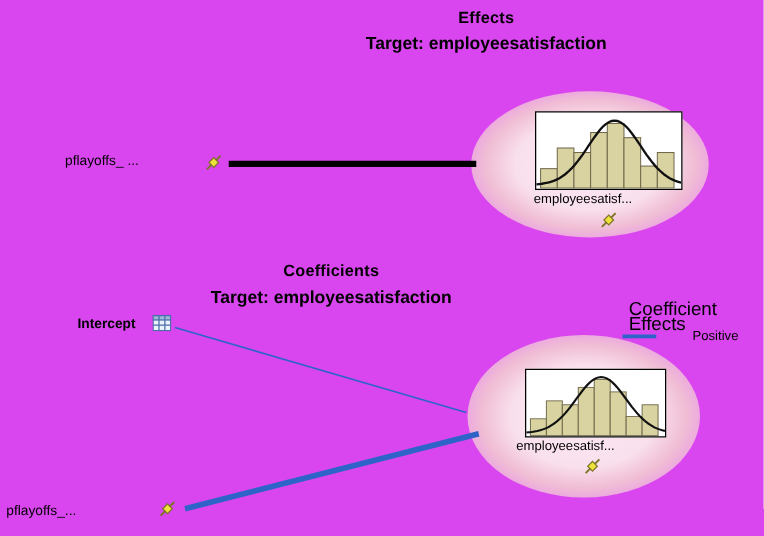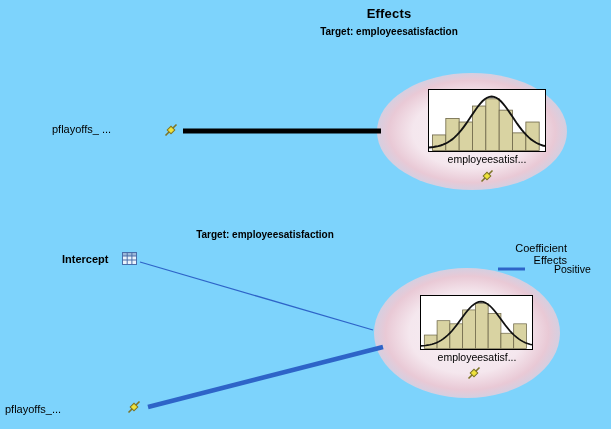--- a/index.html
+++ b/index.html
@@ -1,39 +1,39 @@
 <!DOCTYPE html>
 <html><head>
 <meta charset="utf-8">
 <style>
   html,body{margin:0;padding:0;background:#fff;}
   .canvas{
-    position:relative;width:611px;height:429px;background:#7dd3fc;overflow:hidden;
+    position:relative;width:611px;height:429px;background:#d946ef;overflow:hidden;
     font-family:"Liberation Sans","DejaVu Sans",sans-serif;color:#000;
   }
   .abs{position:absolute;}
   .title{font-size:13px;font-weight:bold;text-align:center;letter-spacing:.2px;}
-  .subtitle{font-size:10px;font-weight:bold;text-align:center;}
+  .subtitle{font-size:14px;font-weight:bold;text-align:center;}
   .node-label{font-size:11px;white-space:nowrap;}
-  .hist-label{font-size:10.5px;text-align:center;white-space:nowrap;}
+  .hist-label{font-size:10.5px;text-align:left;white-space:nowrap;}
   .halo{border-radius:50%;}
   .halo-grad{
     background:radial-gradient(ellipse at center,
       rgba(253,241,244,.95) 0%,
       rgba(251,232,237,.95) 44%,
       rgba(242,200,210,.92) 62%,
       rgba(246,216,225,.55) 80%,
       rgba(255,255,255,0) 96%);
   }
   .halo-effects{left:377px;top:73px;width:190px;height:117px;}
   .halo-coef{left:374px;top:268px;width:186px;height:130px;}
   .links{left:0;top:0;width:611px;height:429px;position:absolute;}
   .hist-box{background:#fff;border:1px solid #000;box-sizing:border-box;}
   .hist-box svg{display:block;width:100%;height:100%;}
-  .legend{font-size:11px;line-height:12px;text-align:right;width:64px;}
+  .legend{font-size:15px;line-height:12px;text-align:left;width:64px;}
   .icon{line-height:0;}
 </style>
 </head>
 <body>
 
 <div class="canvas">
 
   <div class="abs halo halo-grad halo-effects"></div>
   <div class="abs halo halo-grad halo-coef"></div>
 
@@ -70,20 +70,21 @@
       </svg>
   </div>
   <div class="abs hist-label" style="left:427px;top:153px;width:120px;">employeesatisf...</div>
   <span class="abs icon" style="left:479px;top:168px;">
     <svg width="16" height="16" viewBox="0 0 16 16">
       <line x1="2.5" y1="13.5" x2="13.5" y2="2.5" stroke="#7d7426" stroke-width="1.6"></line>
       <rect x="5.3" y="5.3" width="5.4" height="5.4" transform="rotate(45 8 8)" fill="#efe23b" stroke="#7d7426" stroke-width="1"></rect>
     </svg>
   </span>
 
+  <div class="abs title" style="left:165px;top:209px;width:200px;">Coefficients</div>
   <div class="abs subtitle" style="left:125px;top:229px;width:280px;">Target: employeesatisfaction</div>
 
   <div class="abs legend" style="left:503px;top:242px;">
     <div>Coefficient</div>
     <div>Effects</div>
   </div>
   <div class="abs" style="left:554px;top:263px;font-size:10.5px;">Positive</div>
 
   <div class="abs node-label" style="left:62px;top:253px;font-weight:bold;">Intercept</div>
   <span class="abs icon" style="left:122px;top:252px;">

